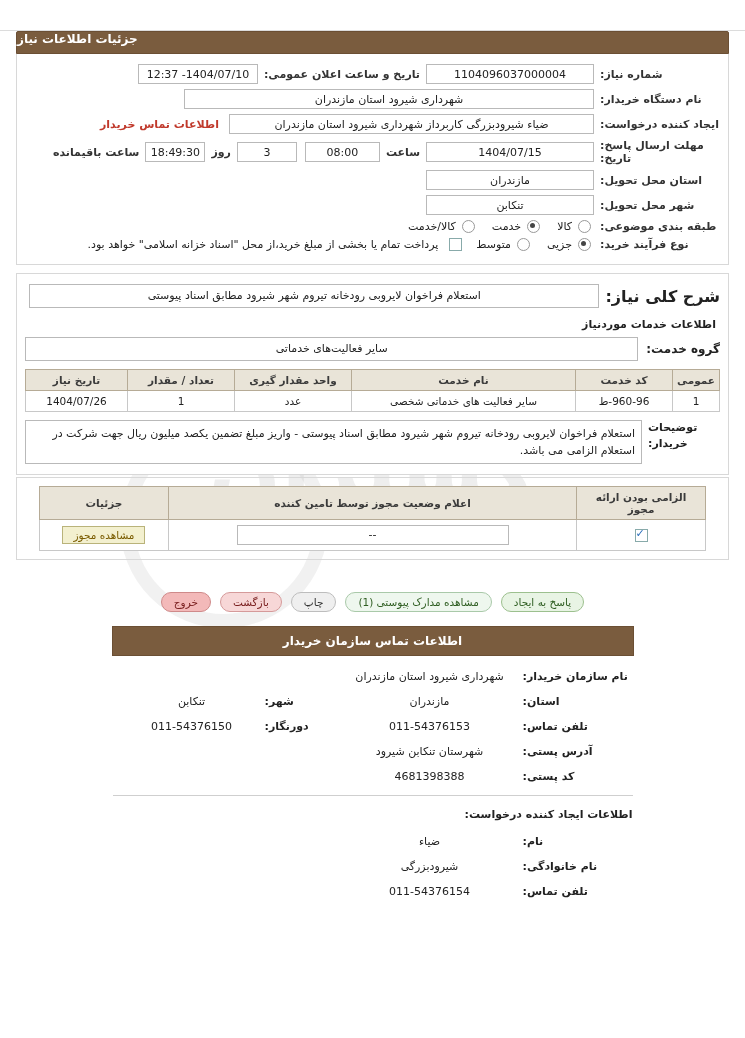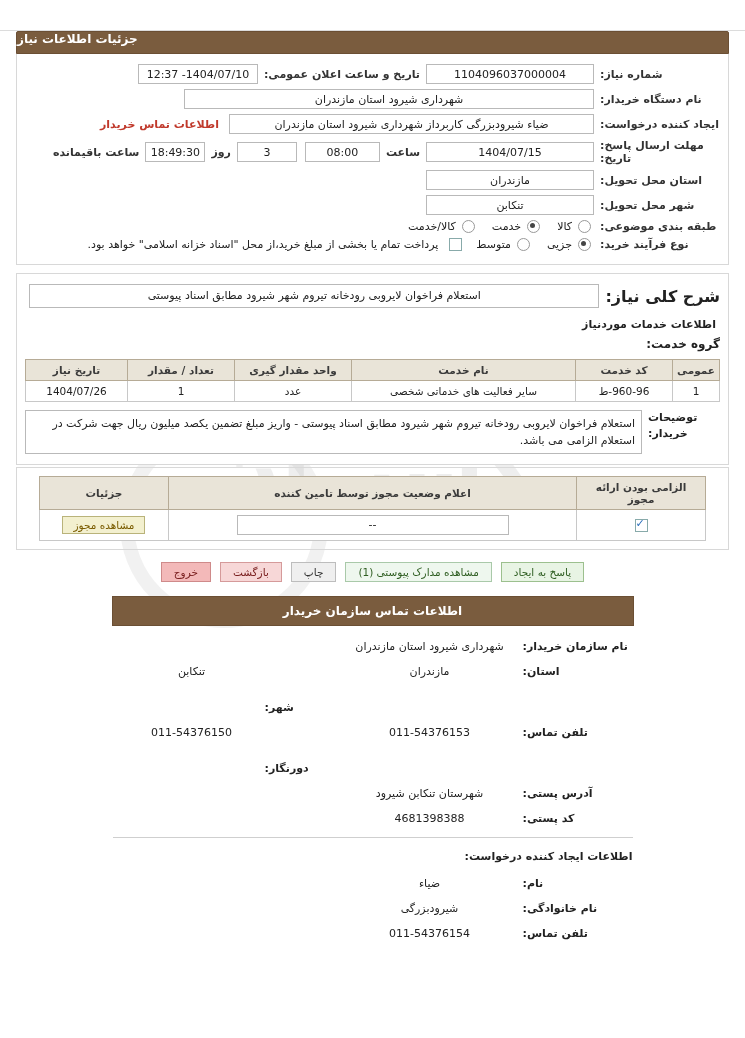--- a/index.html
+++ b/index.html
@@ -256,22 +256,23 @@
     justify-content: center;
     gap: 9px;
     margin: 12px 0 6px 0;
   }
   .btn {
     font-size: 10.5px;
     padding: 3px 12px;
     border: 1px solid #b4b4b4;
     background: #efefef;
     cursor: pointer;
-    border-radius: 0;
+    border-radius: 10px;
     white-space: nowrap;
+    margin-top: 20px;
   }
   .btn.green { background: #e8f4e4; border-color: #9cc08e; color: #2f5e22; }
   .btn.mint  { background: #eef7ee; border-color: #a9c9a9; color: #2f5e22; }
   .btn.gray  { background: #efefef; border-color: #bdbdbd; color: #333; }
   .btn.pink  { background: #f7d7d7; border-color: #d59a9a; color: #7a2020; }
   .btn.red   { background: #f3b9b9; border-color: #cf8a8a; color: #7a2020; }
   .contact-header {
     width: 520px;
     margin: 14px auto 0 auto;
     background: #7a5c3e;
@@ -284,21 +285,21 @@
   }
   .contact-body {
     width: 520px;
     margin: 0 auto;
     padding: 14px 0 6px 0;
     font-size: 11px;
   }
   .c-row { display: flex; margin-bottom: 12px; align-items: flex-start; }
   .c-lbl { width: 110px; text-align: left; font-weight: bold; padding-left: 8px; }
   .c-val { width: 170px; text-align: center; }
-  .c-lbl2 { width: 80px; text-align: left; font-weight: bold; padding-left: 8px; margin-top: 36px; }
+  .c-lbl2 { width: 80px; text-align: left; font-weight: bold; padding-left: 8px; }
   .c-val2 { width: 130px; text-align: center; }
   .hr { border-top: 1px solid #cfcfcf; margin: 10px 0 12px 0; }
   .sec2-title { font-weight: bold; font-size: 11px; margin-bottom: 14px; text-align: right; }
   .watermark {
     position: absolute;
     top: 420px;
     right: 60px;
     left: 60px;
     text-align: center;
     font-size: 86px;
@@ -417,20 +418,21 @@
     <div class="desc-panel">
       <div class="desc-row">
         <div class="desc-lbl">شرح کلی نیاز:</div>
         <div class="desc-fld">استعلام فراخوان لایروبی رودخانه تیروم شهر شیرود مطابق اسناد پیوستی</div>
       </div>
 
       <div class="subtitle">اطلاعات خدمات موردنیاز</div>
 
       <div class="group-row">
         <div class="group-lbl">گروه خدمت:</div>
+        <div class="group-fld">سایر فعالیت‌های خدماتی</div>
       </div>
 
       <table class="grid">
         <thead>
           <tr>
             <th style="width:40px">عمومی</th>
             <th style="width:90px">کد خدمت</th>
             <th>نام خدمت</th>
             <th style="width:110px">واحد مقدار گیری</th>
             <th style="width:100px">تعداد / مقدار</th>

